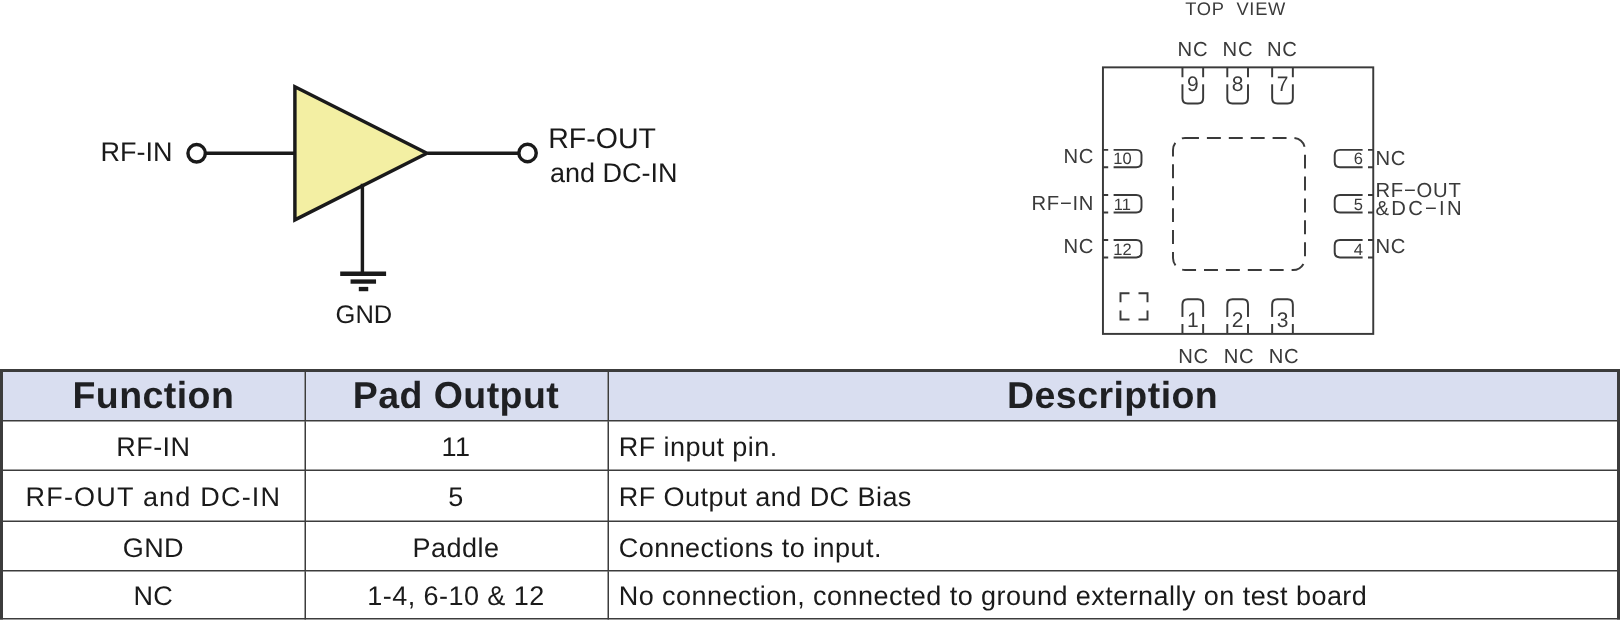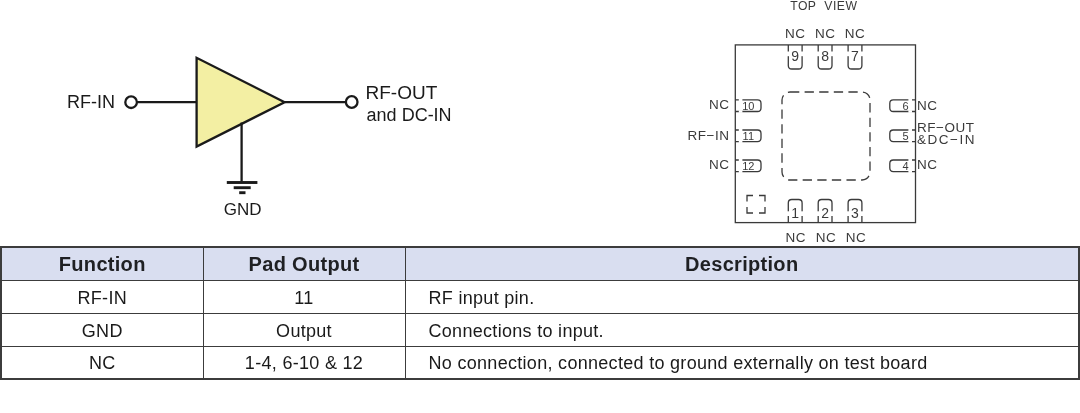--- a/index.html
+++ b/index.html
@@ -2,22 +2,22 @@
 <html><head>
 <meta charset="utf-8">
 <style>
 html,body{margin:0;padding:0;}
 body{width:1080px;height:413px;position:relative;font-family:"Liberation Sans",sans-serif;background:#ffffff;overflow:hidden;}
 svg{position:absolute;left:0;top:0;}
 table{position:absolute;left:0;top:246px;width:1080px;border-collapse:collapse;table-layout:fixed;font-size:18px;color:#1a1a1a;letter-spacing:0.3px;}
 table{border:2px solid #3c3c3c;}
 td{border:1.5px solid #3c3c3c;text-align:center;padding:0;overflow:hidden;}
 tr.b td{padding-top:2px;}
-tr.h td{background:#d9def0;font-weight:bold;font-size:20px;height:32px;color:#1f2023;}
-td.d{text-align:left;padding-left:23px;}
+tr.h td{background:#d9def0;font-weight:bold;font-size:25px;height:32px;color:#1f2023;}
+td.d{text-align:left;padding-left:7px;}
 </style>
 </head>
 <body>
 <svg width="1080" height="246" viewBox="0 0 1080 246">
 
   <g stroke="#1a1a1a" stroke-width="2.3" fill="none">
     <line x1="136.5" y1="102.2" x2="197" y2="102.2"></line>
     <circle cx="131.1" cy="102.2" r="5.8" fill="#ffffff"></circle>
     <path d="M196.6,57.8 L196.6,146.6 L284.6,102.2 Z" fill="#f3efa3"></path>
     <line x1="285" y1="102.2" x2="346" y2="102.2"></line>
@@ -135,23 +135,28 @@
       <tr class="h">
         <td>Function</td>
         <td>Pad Output</td>
         <td>Description</td>
       </tr>
   <tr class="b" style="height:33px">
         <td>RF-IN</td>
         <td>11</td>
         <td class="d">RF input pin.</td>
       </tr>
+  <tr class="b" style="height:34px">
+        <td style="letter-spacing:0.8px">RF-OUT and DC-IN</td>
+        <td>5</td>
+        <td class="d">RF Output and DC Bias</td>
+      </tr>
   <tr class="b" style="height:33px">
         <td>GND</td>
-        <td>Output</td>
+        <td>Paddle</td>
         <td class="d">Connections to input.</td>
       </tr>
   <tr class="b" style="height:32px">
         <td>NC</td>
         <td>1-4, 6-10 &amp; 12</td>
         <td class="d">No connection, connected to ground externally on test board</td>
       </tr>
 </tbody>
   </table>
 

